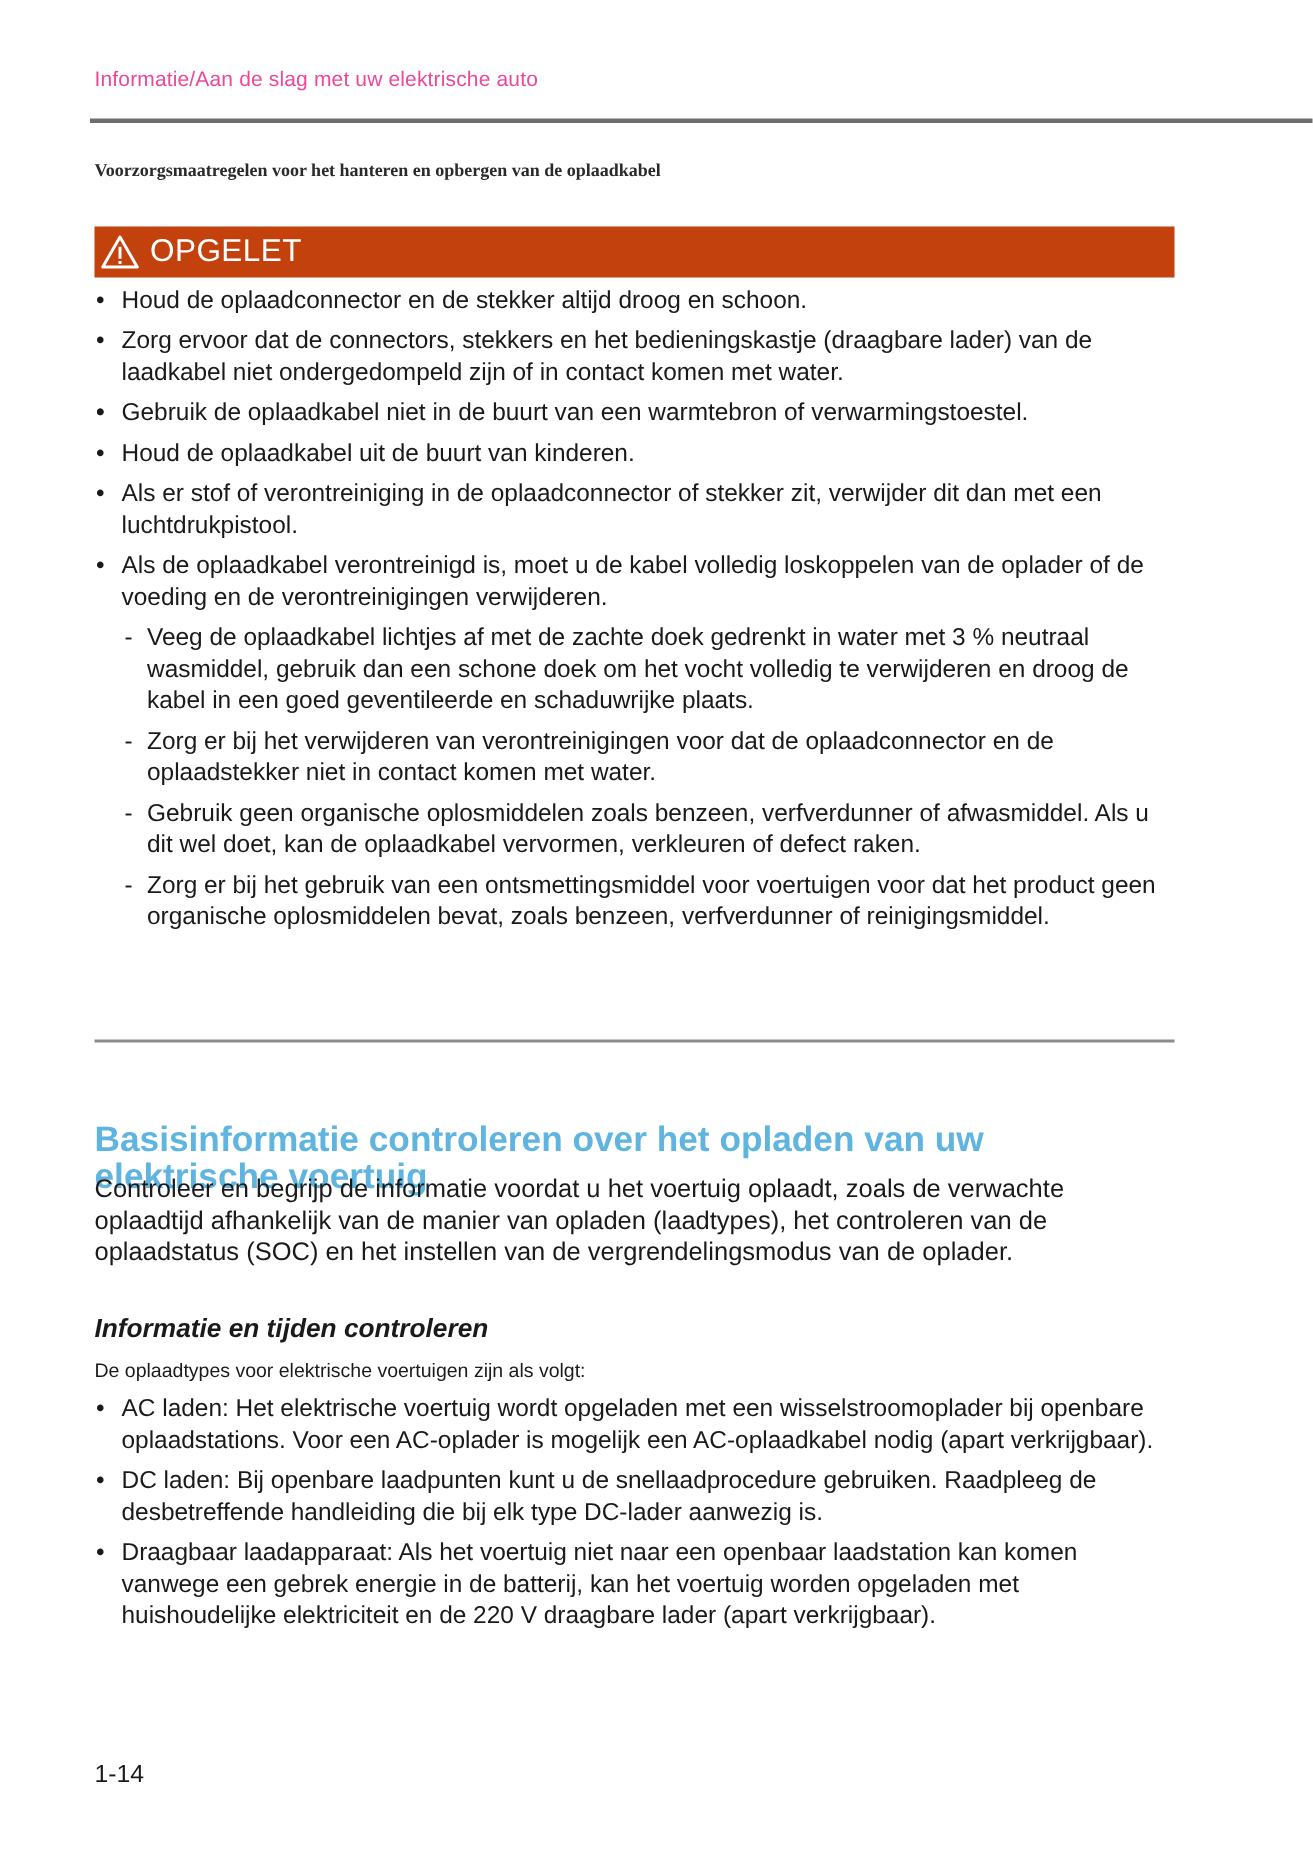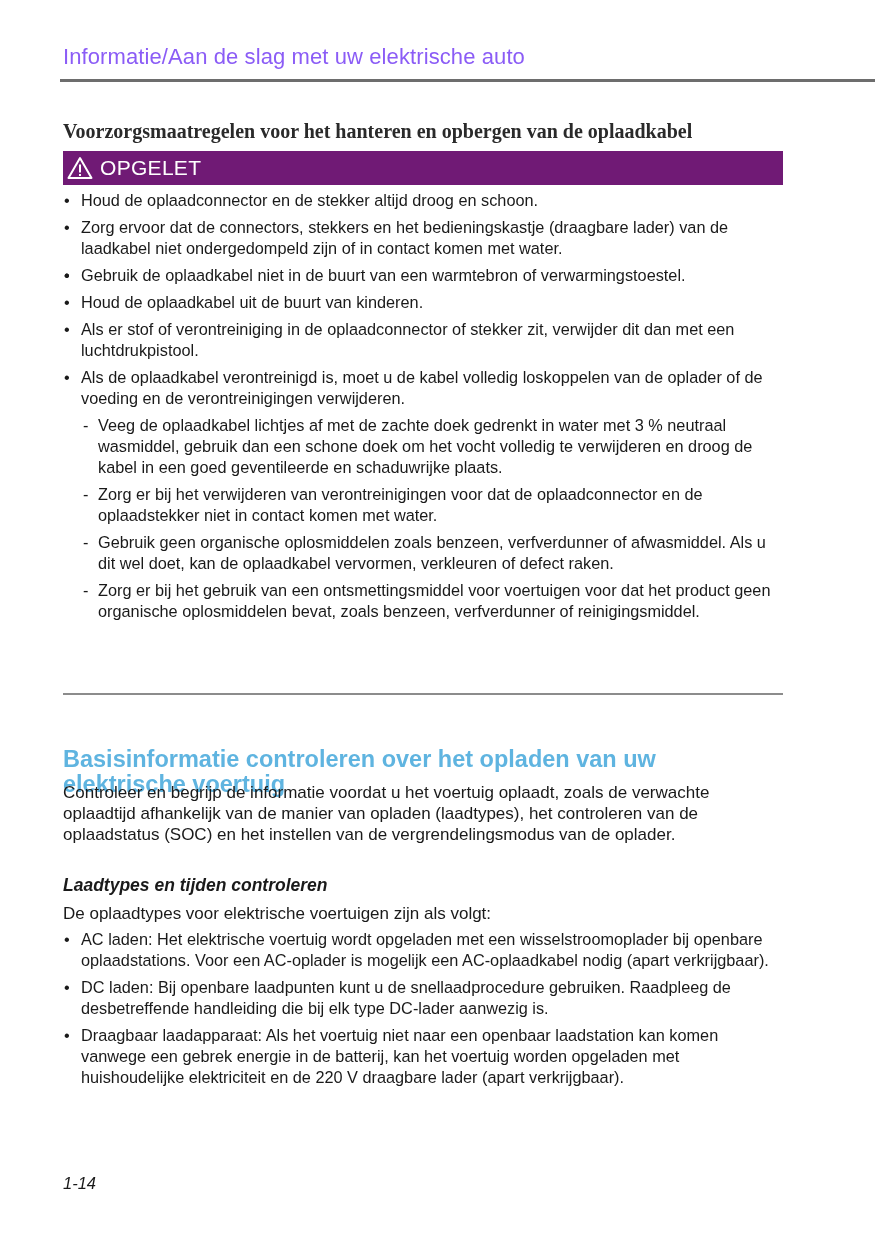--- a/index.html
+++ b/index.html
@@ -1,37 +1,37 @@
 <!DOCTYPE html>
 <html><head>
 <meta charset="utf-8">
 <style>
   html, body { margin: 0; padding: 0; background: #ffffff; }
   body { width: 875px; height: 1241px; position: relative; overflow: hidden;
          font-family: "Liberation Sans", sans-serif; color: #1a1a1a; }
-  .running-head { position: absolute; left: 63px; top: 44px; font-size: 22px; color: #8b5cf6; letter-spacing: 0.1px; }
+  .running-head { position: absolute; left: 63px; top: 44px; font-size: 14px; color: #ec4899; letter-spacing: 0.1px; }
   .head-rule { position: absolute; left: 60px; top: 79px; width: 815px; height: 3px; background: #6d6d6d; }
-  .subsection-title { position: absolute; left: 63px; top: 120px; font-family: "Liberation Serif", serif; font-weight: bold; font-size: 20px; color: #2a2a2a; }
-  .caution-bar { position: absolute; left: 63px; top: 151px; width: 720px; height: 34px; background: #701a75; display: flex; align-items: center; }
+  .subsection-title { position: absolute; left: 63px; top: 106px; font-family: "Liberation Serif", serif; font-weight: bold; font-size: 12px; color: #2a2a2a; }
+  .caution-bar { position: absolute; left: 63px; top: 151px; width: 720px; height: 34px; background: #c2410c; display: flex; align-items: center; }
   .caution-icon { margin-left: 4px; width: 26px; height: 24px; display: inline-block; }
   .caution-label { color: #ffffff; font-size: 21px; margin-left: 7px; letter-spacing: 0.3px; font-family: "Liberation Sans", sans-serif; }
   .caution-body { position: absolute; left: 63px; top: 190px; width: 722px; font-size: 16.3px; line-height: 21px; }
   ul.bullets { list-style: none; margin: 0; padding: 0; }
   ul.bullets > li { position: relative; padding-left: 18px; margin-bottom: 6px; }
   ul.bullets > li .bullet { position: absolute; left: 1px; top: 0; }
   ul.dashes { list-style: none; margin: 6px 0 0 0; padding: 0; }
   ul.dashes > li { position: relative; padding-left: 17px; margin-bottom: 6px; }
   ul.dashes > li .dash { position: absolute; left: 2px; top: 0; }
   .caution-rule { position: absolute; left: 63px; top: 693px; width: 720px; height: 2px; background: #8c8c8c; }
   .section-title { position: absolute; left: 63px; top: 747px; width: 700px; font-size: 23.5px; line-height: 25px; font-weight: bold; color: #5fb4e0; }
   .section-intro { position: absolute; left: 63px; top: 782px; width: 722px; font-size: 17px; line-height: 21px; }
   .sub-title { position: absolute; left: 63px; top: 875px; font-size: 17.5px; font-weight: bold; font-style: italic; }
-  .sub-intro { position: absolute; left: 63px; top: 903px; font-size: 17px; line-height: 21px; }
+  .sub-intro { position: absolute; left: 63px; top: 903px; font-size: 13px; line-height: 21px; }
   .types { position: absolute; left: 63px; top: 929px; width: 722px; font-size: 16.3px; line-height: 21px; }
-  .page-number { position: absolute; left: 63px; top: 1174px; font-size: 16.5px; font-style: italic; }
+  .page-number { position: absolute; left: 63px; top: 1174px; font-size: 16.5px; }
   b { font-weight: normal; }
 </style>
 </head>
 <body>
 
 <div class="running-head">Informatie/Aan de slag met uw elektrische auto</div>
 <div class="head-rule"></div>
 
 <div class="subsection-title">Voorzorgsmaatregelen voor het hanteren en opbergen van de oplaadkabel</div>
 
@@ -58,21 +58,21 @@
           <li><span class="dash">-</span><span>Gebruik geen organische oplosmiddelen zoals benzeen, verfverdunner of afwasmiddel. Als u dit wel doet, kan de oplaadkabel vervormen, verkleuren of defect raken.</span></li>
           <li><span class="dash">-</span><span>Zorg er bij het gebruik van een ontsmettingsmiddel voor voertuigen voor dat het product geen organische oplosmiddelen bevat, zoals benzeen, verfverdunner of reinigingsmiddel.</span></li>
         </ul></li>
     </ul>
 </div>
 <div class="caution-rule"></div>
 
 <div class="section-title">Basisinformatie controleren over het opladen van uw elektrische voertuig</div>
 <div class="section-intro">Controleer en begrijp de informatie voordat u het voertuig oplaadt, zoals de verwachte oplaadtijd afhankelijk van de manier van opladen (laadtypes), het controleren van de oplaadstatus (SOC) en het instellen van de vergrendelingsmodus van de oplader.</div>
 
-<div class="sub-title">Laadtypes en tijden controleren</div>
+<div class="sub-title">Informatie en tijden controleren</div>
 <div class="sub-intro">De oplaadtypes voor elektrische voertuigen zijn als volgt:</div>
 
 <div class="types">
   <ul class="bullets" id="type-items">
       <li><span class="bullet">•</span><b>AC laden</b><span>: Het elektrische voertuig wordt opgeladen met een wisselstroomoplader bij openbare oplaadstations. Voor een AC-oplader is mogelijk een AC-oplaadkabel nodig (apart verkrijgbaar).</span></li>
       <li><span class="bullet">•</span><b>DC laden</b><span>: Bij openbare laadpunten kunt u de snellaadprocedure gebruiken. Raadpleeg de desbetreffende handleiding die bij elk type DC-lader aanwezig is.</span></li>
       <li><span class="bullet">•</span><b>Draagbaar laadapparaat</b><span>: Als het voertuig niet naar een openbaar laadstation kan komen vanwege een gebrek energie in de batterij, kan het voertuig worden opgeladen met huishoudelijke elektriciteit en de 220 V draagbare lader (apart verkrijgbaar).</span></li>
     </ul>
 </div>
 

